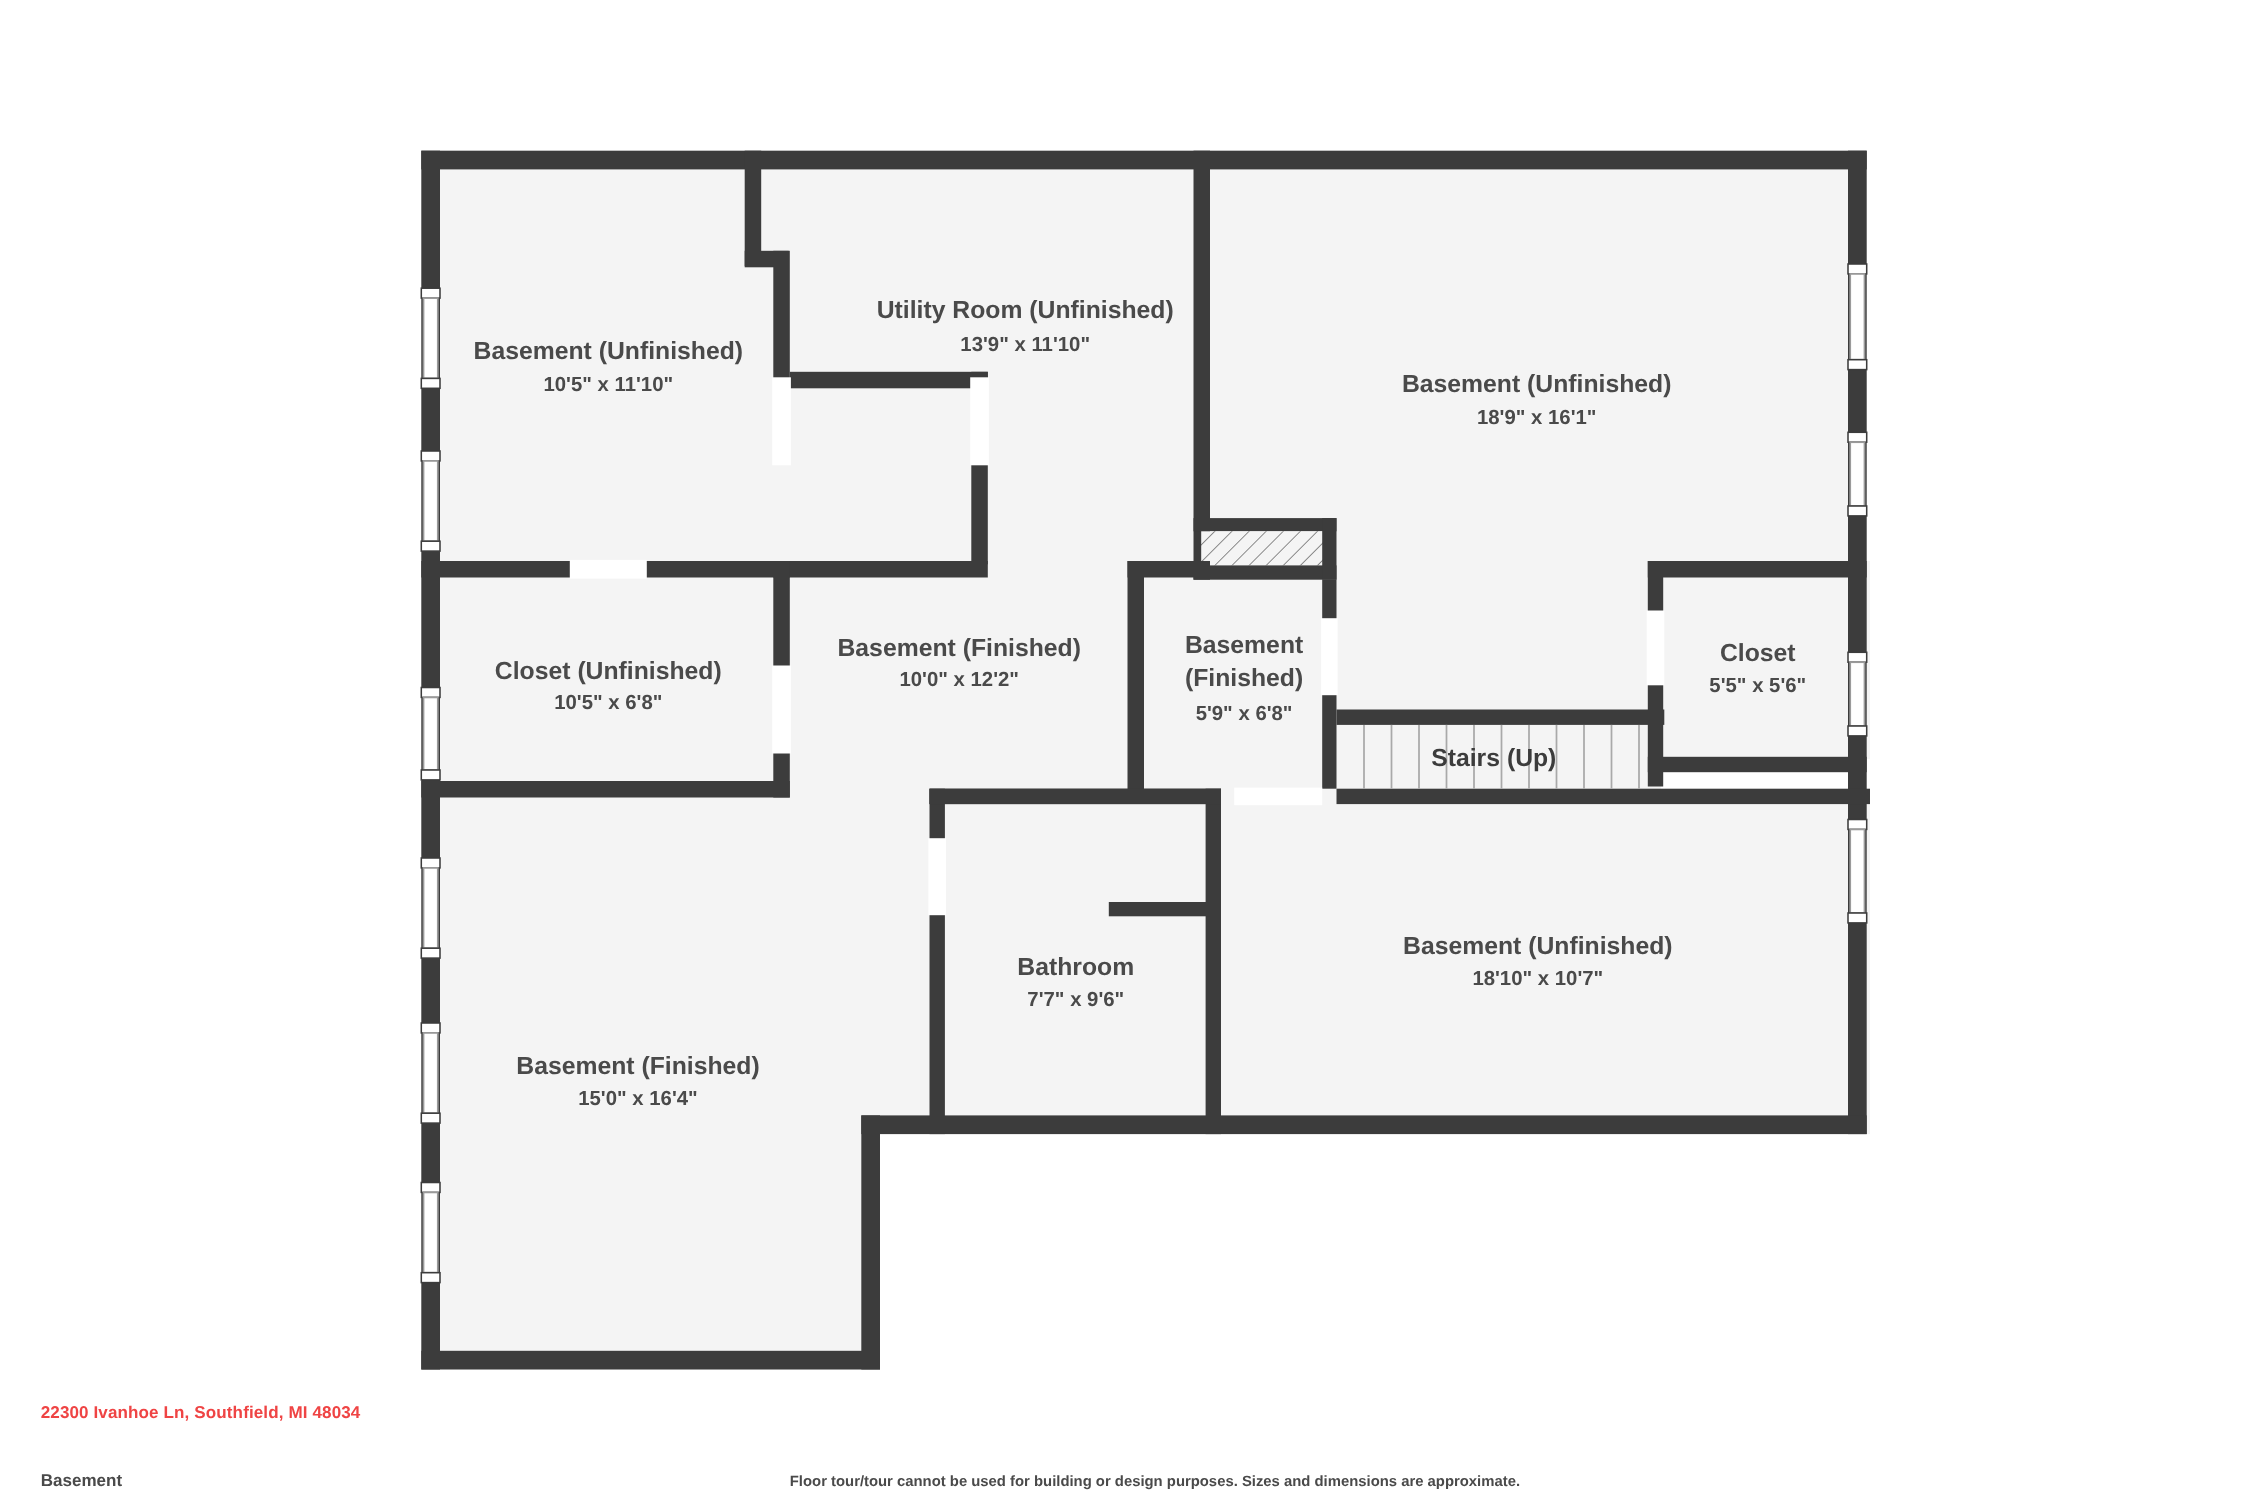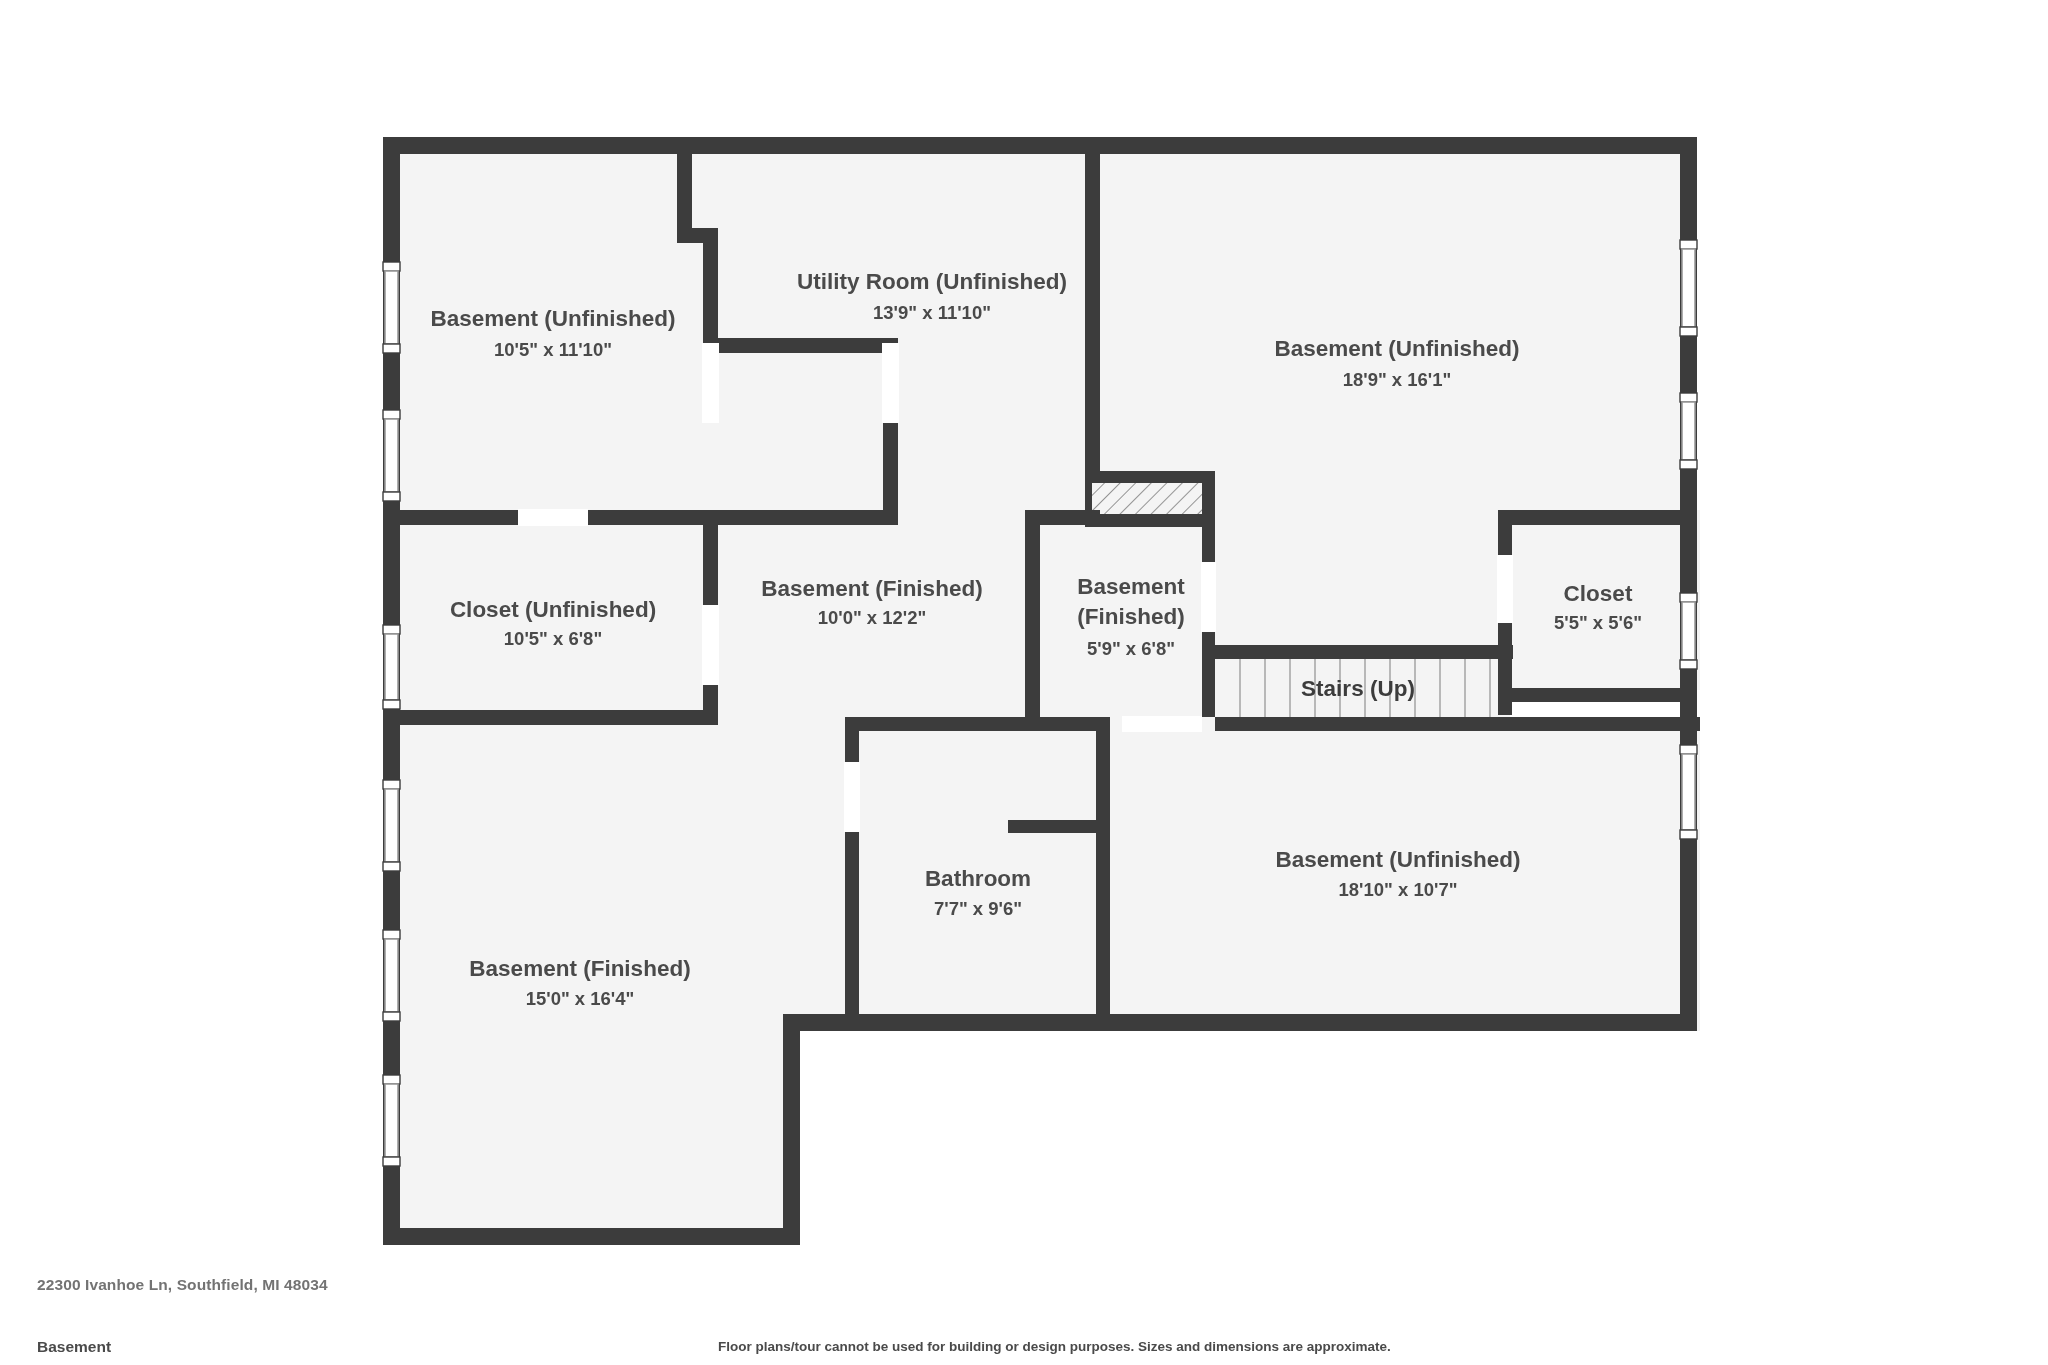--- a/index.html
+++ b/index.html
@@ -59,21 +59,21 @@
     fill: #3c3c3c;
     text-anchor: middle;
     dominant-baseline: middle;
   }
   .footer-address {
     position: absolute;
     left: 37px;
     top: 1276px;
     font-size: 15.5px;
     font-weight: bold;
-    color: #737373;
+    color: #ef4444;
     letter-spacing: 0.1px;
   }
   .footer-floor {
     position: absolute;
     left: 37px;
     top: 1338px;
     font-size: 15.5px;
     font-weight: bold;
     color: #4a4a4a;
   }
@@ -305,14 +305,14 @@
       <text class="room-label" x="1398" y="861">Basement (Unfinished)</text>
       <text class="room-dims" x="1398" y="891">18'10" x 10'7"</text>
 
       <text class="room-label" x="580" y="970">Basement (Finished)</text>
       <text class="room-dims" x="580" y="1000">15'0" x 16'4"</text>
     </g>
   </svg>
 
   <div class="footer-address">22300 Ivanhoe Ln, Southfield, MI 48034</div>
   <div class="footer-floor">Basement</div>
-  <div class="footer-disclaimer">Floor plans/tour cannot be used for building or design purposes. Sizes and dimensions are approximate.</div>
+  <div class="footer-disclaimer">Floor tour/tour cannot be used for building or design purposes. Sizes and dimensions are approximate.</div>
 </div>
 
 </body></html>

